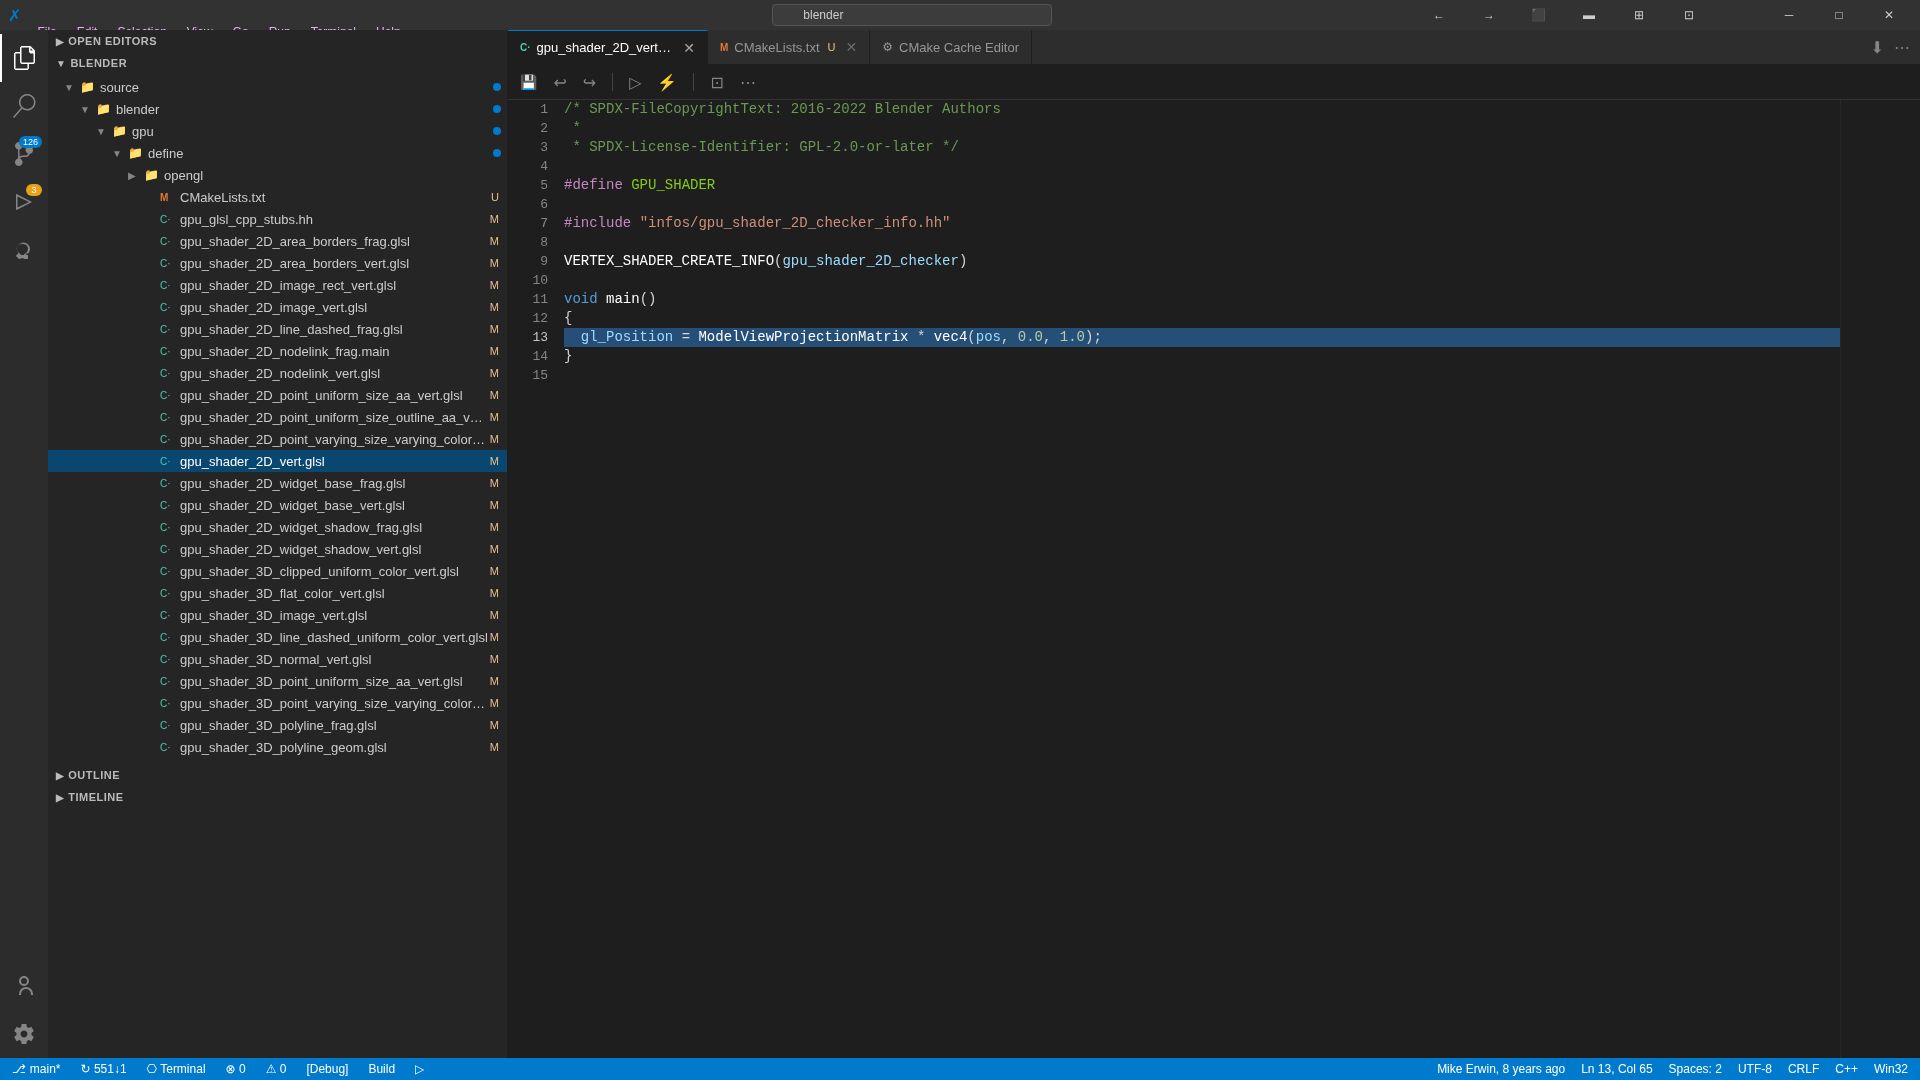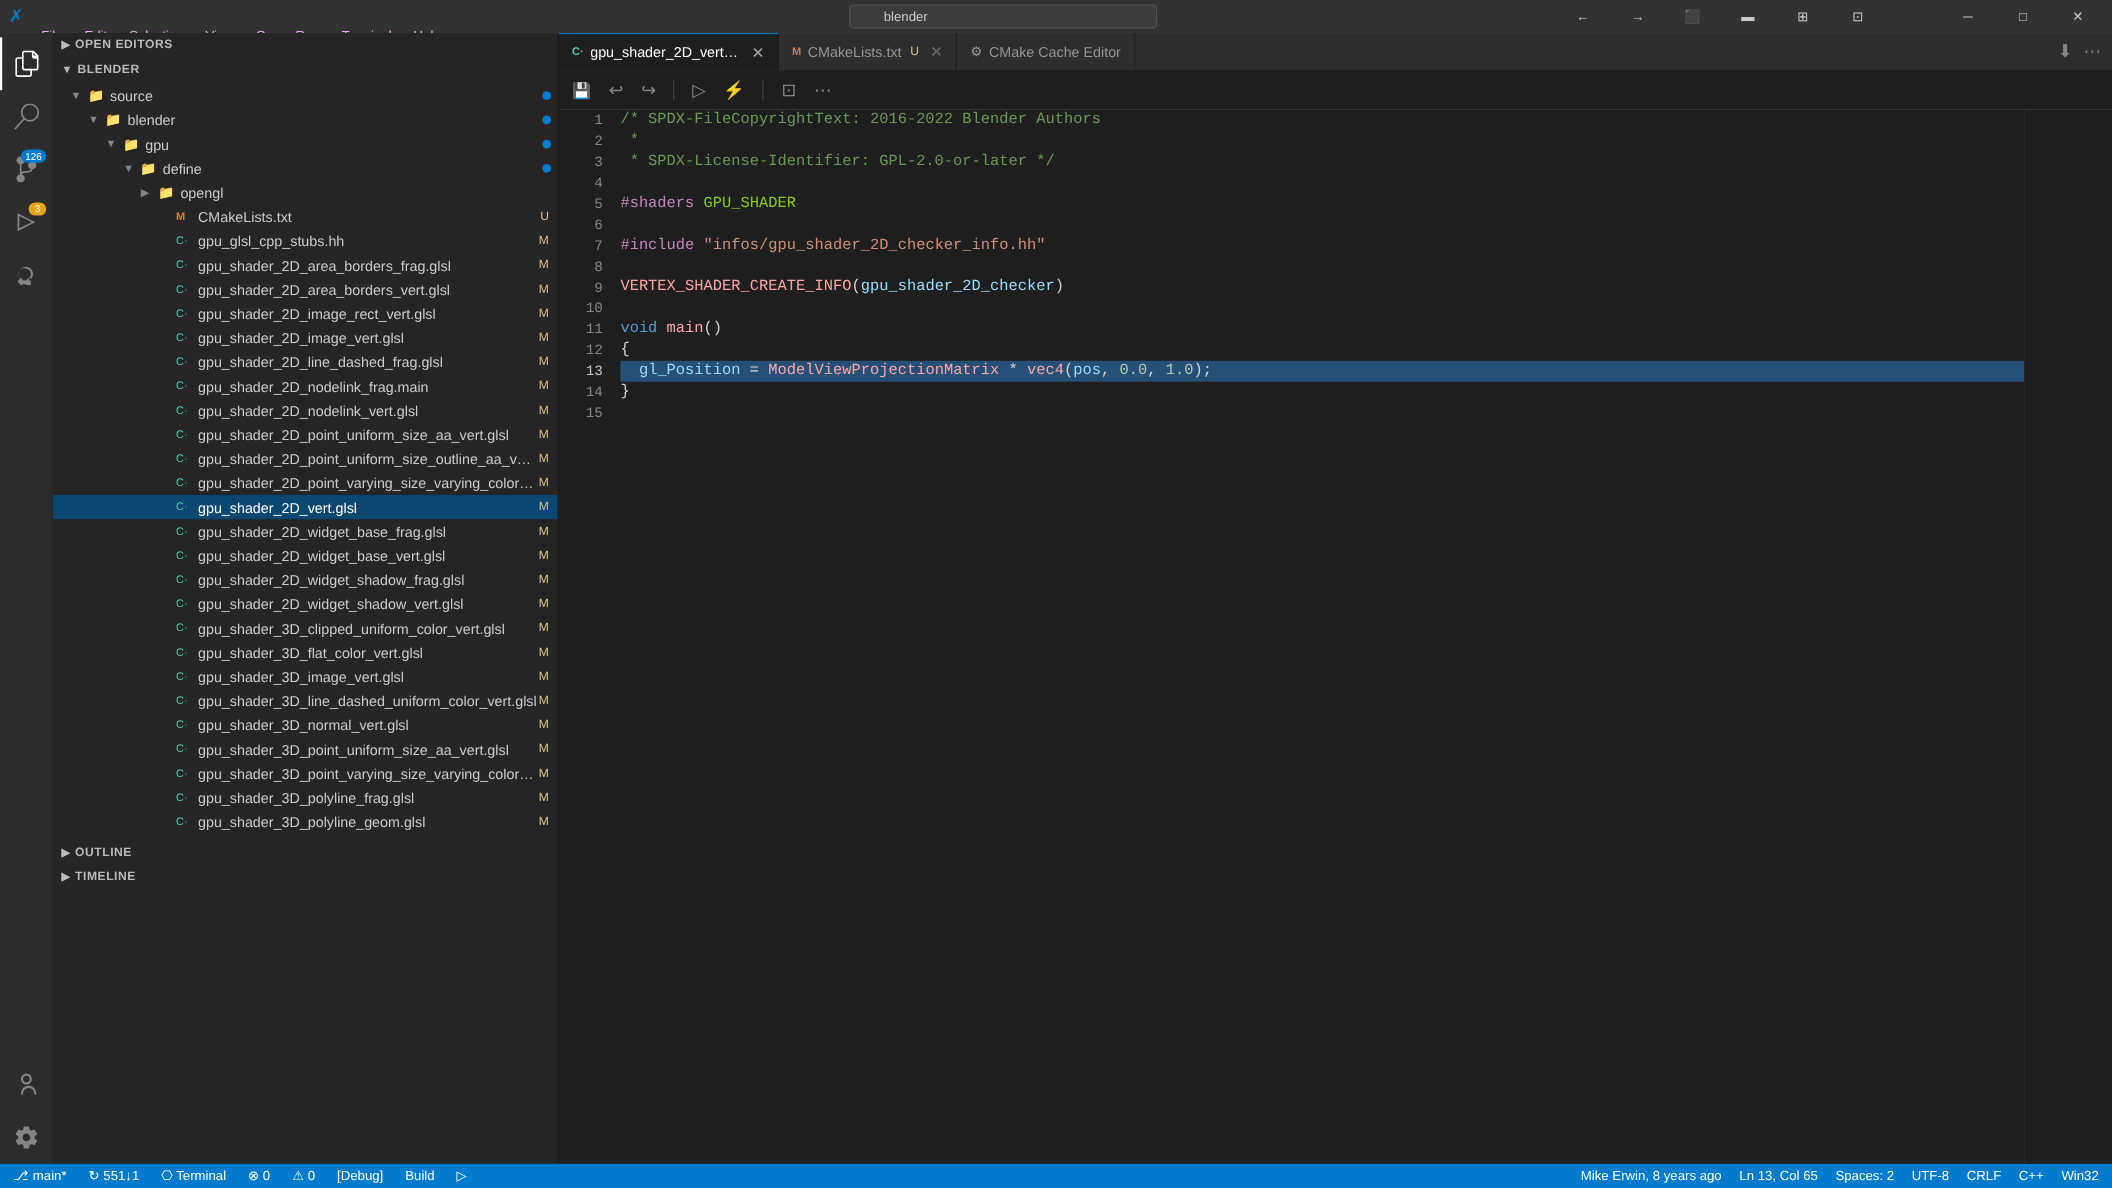--- a/index.html
+++ b/index.html
@@ -74,21 +74,21 @@
     .code-content::-webkit-scrollbar { width: 8px; height: 8px; }
     .code-content::-webkit-scrollbar-track { background: #1e1e1e; }
     .code-content::-webkit-scrollbar-thumb { background: #555; }
     .code-line { height: 19px; line-height: 19px; white-space: pre; }
     .code-line.highlighted { background: #264f78; }
 
     
     .kw { color: #569cd6; }
     .kw2 { color: #c586c0; }
     .str { color: #ce9178; }
-    .fn { color: #fca5a5; }
+    .fn { color: #ffffff; }
     .macro { color: #84cc16; }
     .comment { color: #6a9955; }
     .num { color: #b5cea8; }
     .var { color: #9cdcfe; }
     .op { color: #d4d4d4; }
     .punc { color: #d4d4d4; }
 
     
     .status-bar { height: 22px; background: #007acc; display: flex; align-items: center; padding: 0 8px; gap: 12px; flex-shrink: 0; font-size: 12px; color: white; }
     .status-item { display: flex; align-items: center; gap: 4px; cursor: pointer; padding: 0 4px; white-space: nowrap; }
@@ -485,21 +485,21 @@
         <div>12</div>
         <div style="color:#c6c6c6">13</div>
         <div>14</div>
         <div>15</div>
       </div>
       <div class="code-content">
         <div class="code-line"><span class="comment">/* SPDX-FileCopyrightText: 2016-2022 Blender Authors</span></div>
         <div class="code-line"><span class="comment"> *</span></div>
         <div class="code-line"><span class="comment"> * SPDX-License-Identifier: GPL-2.0-or-later */</span></div>
         <div class="code-line"></div>
-        <div class="code-line"><span class="kw2">#shaders</span><span class="op"> </span><span class="macro">GPU_SHADER</span></div>
+        <div class="code-line"><span class="kw2">#define</span><span class="op"> </span><span class="macro">GPU_SHADER</span></div>
         <div class="code-line"></div>
         <div class="code-line"><span class="kw2">#include</span><span class="op"> </span><span class="str">"infos/gpu_shader_2D_checker_info.hh"</span></div>
         <div class="code-line"></div>
         <div class="code-line"><span class="fn">VERTEX_SHADER_CREATE_INFO</span><span class="punc">(</span><span class="var">gpu_shader_2D_checker</span><span class="punc">)</span></div>
         <div class="code-line"></div>
         <div class="code-line"><span class="kw">void</span><span class="op"> </span><span class="fn">main</span><span class="punc">()</span></div>
         <div class="code-line"><span class="punc">{</span></div>
         <div class="code-line highlighted"><span class="op">  </span><span class="var">gl_Position</span><span class="op"> = </span><span class="fn">ModelViewProjectionMatrix</span><span class="op"> * </span><span class="fn">vec4</span><span class="punc">(</span><span class="var">pos</span><span class="punc">, </span><span class="num">0.0</span><span class="punc">, </span><span class="num">1.0</span><span class="punc">);</span></div>
         <div class="code-line"><span class="punc">}</span></div>
         <div class="code-line"></div>

